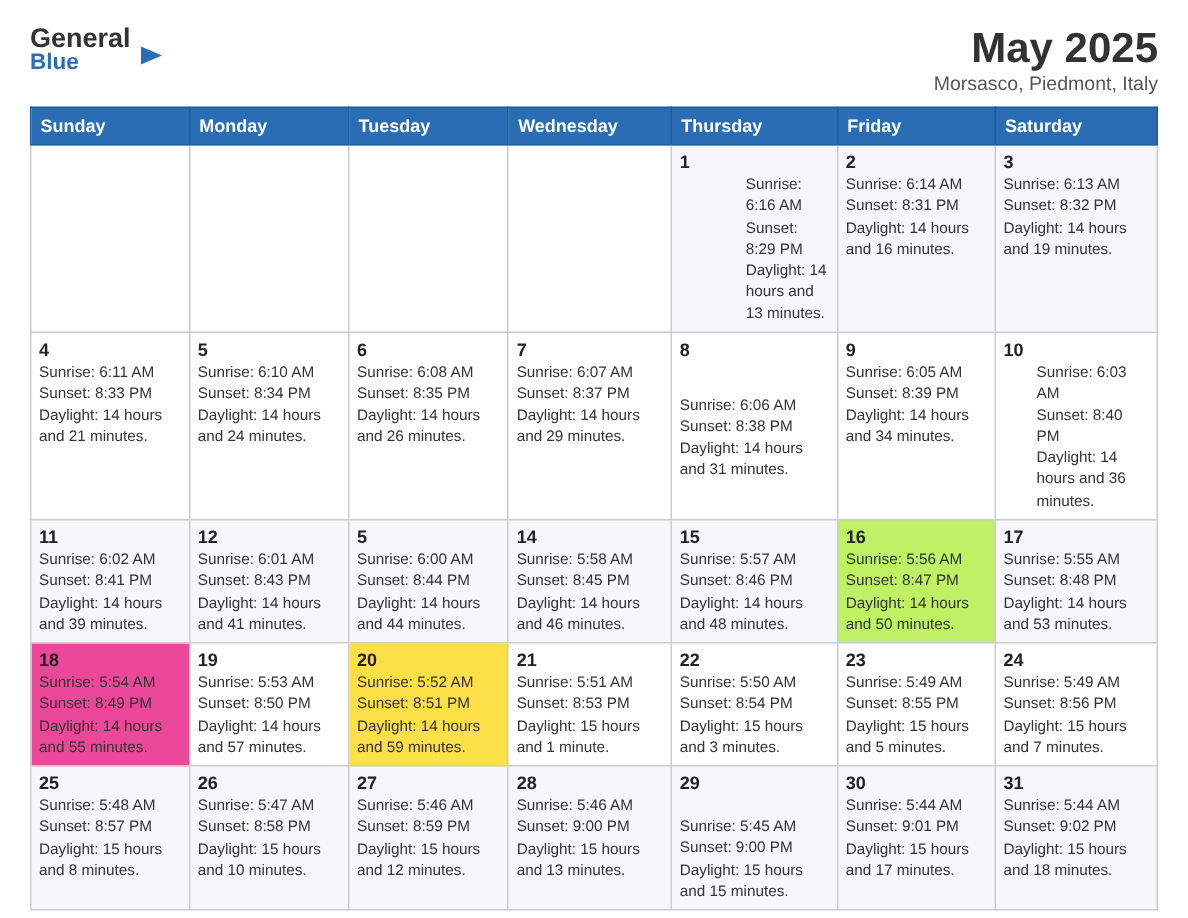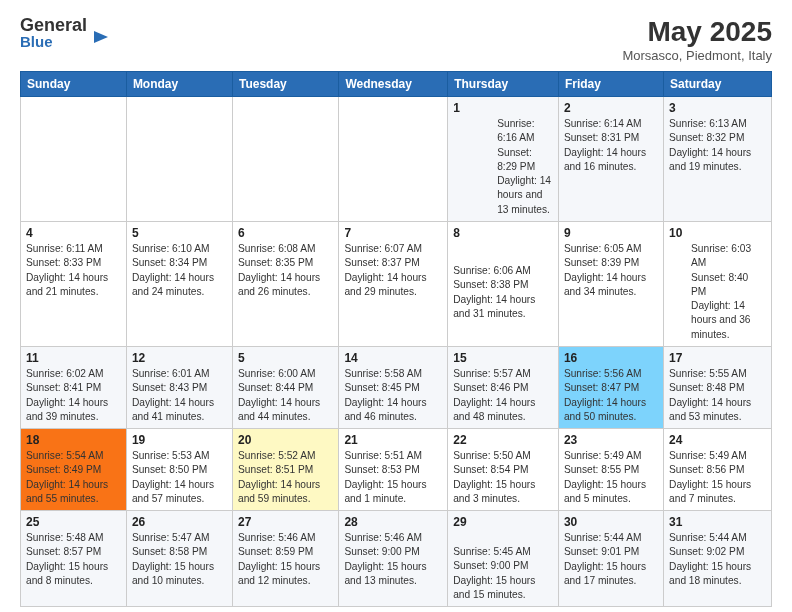--- a/index.html
+++ b/index.html
@@ -226,47 +226,47 @@
             <div class="cell-info" style="white-space: pre-line;">Sunrise: 5:58 AM
 Sunset: 8:45 PM
 Daylight: 14 hours and 46 minutes.</div>
           </td>
           <td style="background: rgb(245, 247, 250);">
             <span class="cell-date">15</span>
             <div class="cell-info" style="white-space: pre-line;">Sunrise: 5:57 AM
 Sunset: 8:46 PM
 Daylight: 14 hours and 48 minutes.</div>
           </td>
-          <td style="background: #7dd3fc;">
+          <td style="background: #bef264;">
             <span class="cell-date">16</span>
             <div class="cell-info" style="white-space: pre-line;">Sunrise: 5:56 AM
 Sunset: 8:47 PM
 Daylight: 14 hours and 50 minutes.</div>
           </td>
           <td style="background: rgb(245, 247, 250);">
             <span class="cell-date">17</span>
             <div class="cell-info" style="white-space: pre-line;">Sunrise: 5:55 AM
 Sunset: 8:48 PM
 Daylight: 14 hours and 53 minutes.</div>
           </td>
         </tr>
         <tr>
-          <td style="background: #f97316;">
+          <td style="background: #ec4899;">
             <span class="cell-date">18</span>
             <div class="cell-info" style="white-space: pre-line;">Sunrise: 5:54 AM
 Sunset: 8:49 PM
 Daylight: 14 hours and 55 minutes.</div>
           </td>
           <td style="background: rgb(255, 255, 255);">
             <span class="cell-date">19</span>
             <div class="cell-info" style="white-space: pre-line;">Sunrise: 5:53 AM
 Sunset: 8:50 PM
 Daylight: 14 hours and 57 minutes.</div>
           </td>
-          <td style="background: #fef9c3;">
+          <td style="background: #fde047;">
             <span class="cell-date">20</span>
             <div class="cell-info" style="white-space: pre-line;">Sunrise: 5:52 AM
 Sunset: 8:51 PM
 Daylight: 14 hours and 59 minutes.</div>
           </td>
           <td style="background: rgb(255, 255, 255);">
             <span class="cell-date">21</span>
             <div class="cell-info" style="white-space: pre-line;">Sunrise: 5:51 AM
 Sunset: 8:53 PM
 Daylight: 15 hours and 1 minute.</div>

